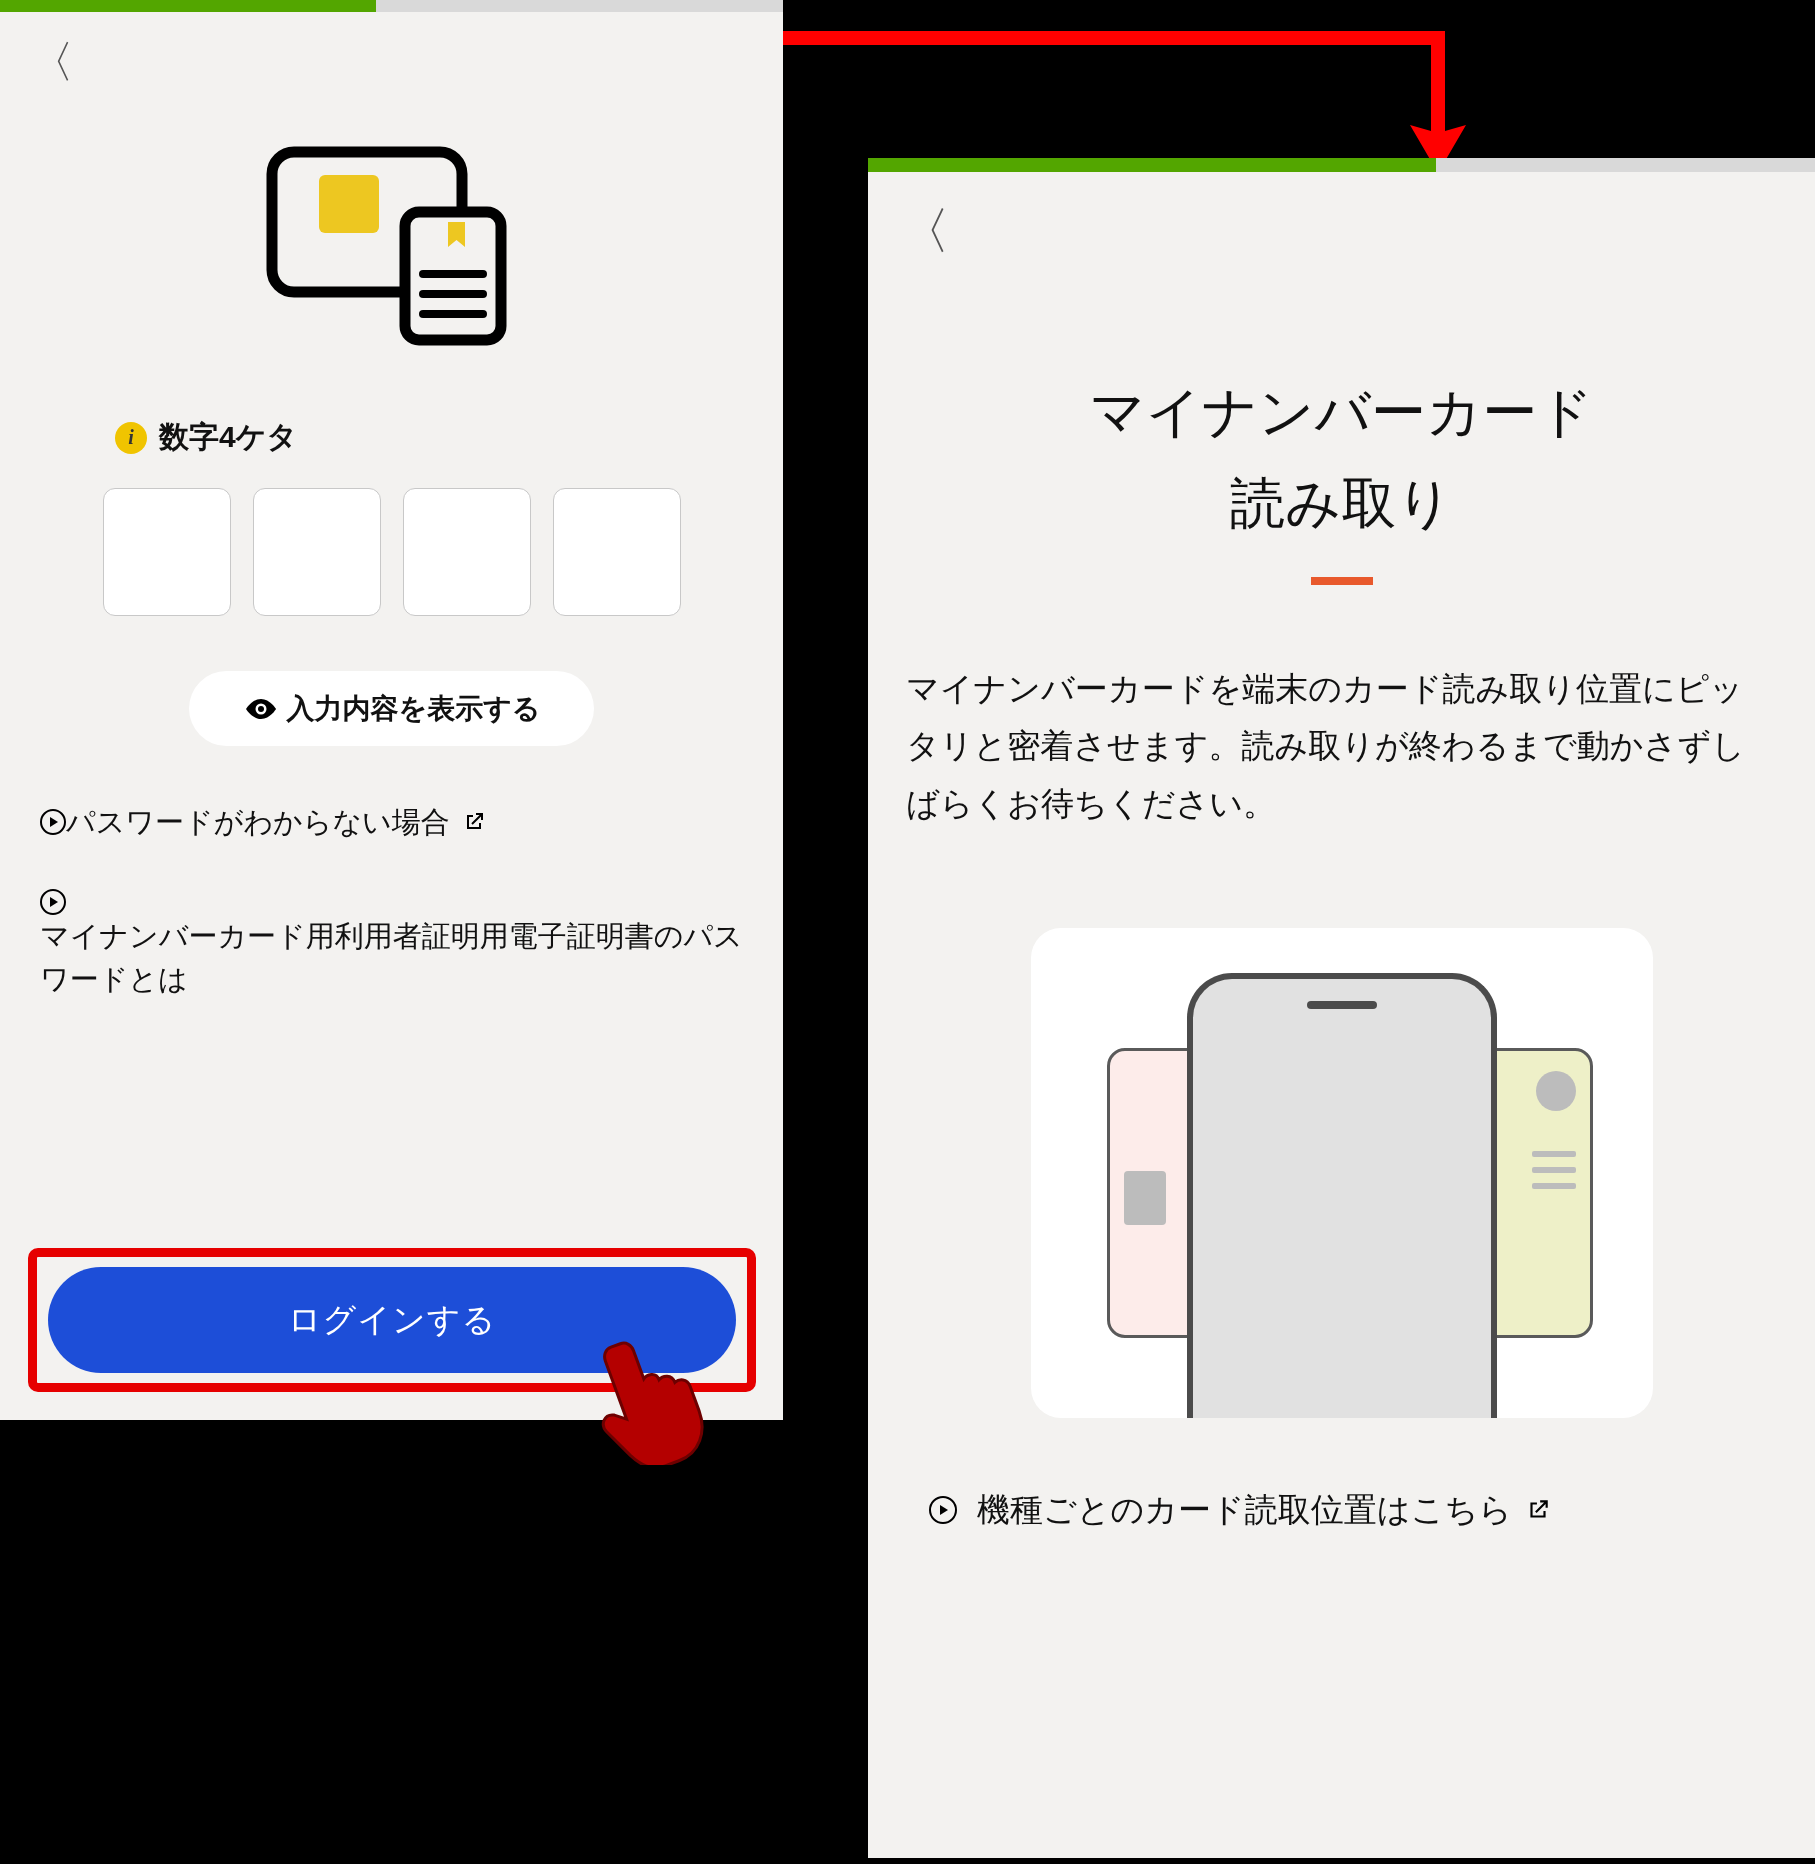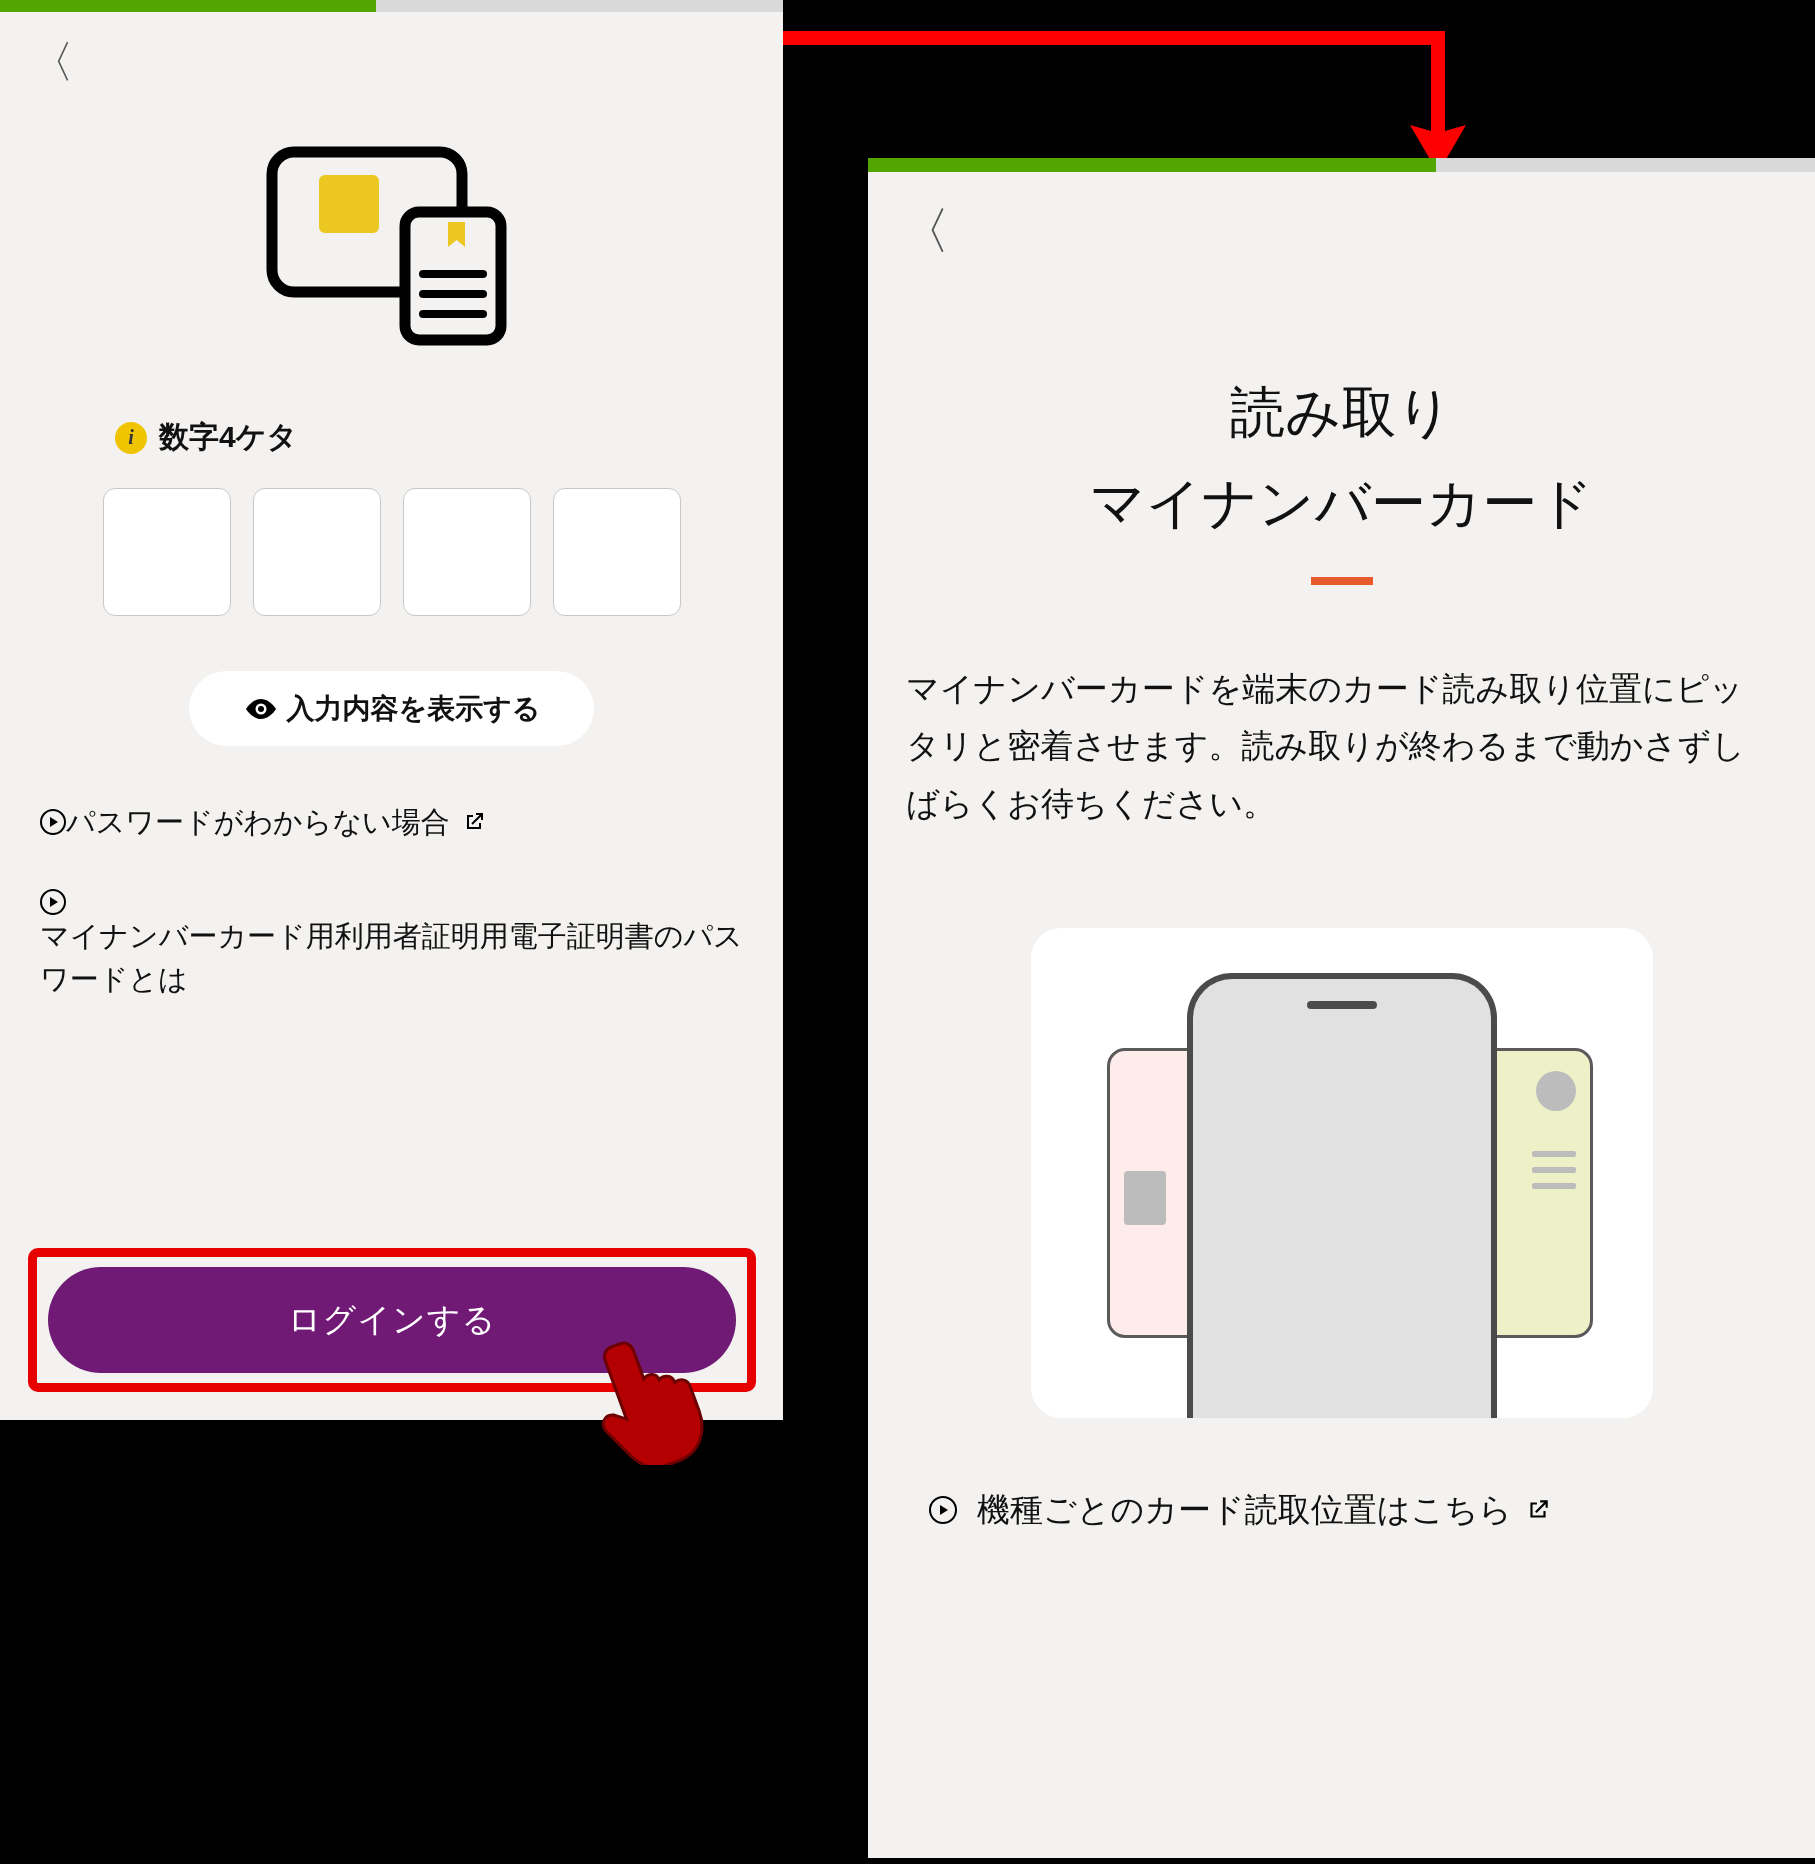--- a/index.html
+++ b/index.html
@@ -149,21 +149,21 @@
     height: 144px;
     border: 9px solid #e60000;
     border-radius: 10px;
     display: flex;
     align-items: center;
     justify-content: center;
   }
   .login-button {
     width: 688px;
     height: 106px;
-    background: #701a75;
+    background: #1d4ed8;
     border-radius: 53px;
     display: flex;
     align-items: center;
     justify-content: center;
     font-size: 33px;
     font-weight: 500;
     color: #fff;
     letter-spacing: 1px;
     cursor: pointer;
   }
@@ -366,22 +366,22 @@
 <svg class="connector-arrow" viewBox="0 0 700 180">
   <path d="M0 20 H655 V120" fill="none" stroke="#ff0000" stroke-width="14"></path>
   <path d="M655 115 l-28 -8 l28 48 l28 -48 z" fill="#ff0000"></path>
 </svg>
 
 <div class="screen-right">
   <div class="progress-bar-right"></div>
   <div class="back-chevron">〈</div>
 
   <div class="right-title">
+    <div>マイナンバーカード</div>
     <div>読み取り</div>
-    <div>マイナンバーカード</div>
   </div>
   <div class="title-underline"></div>
 
   <div class="right-desc">マイナンバーカードを端末のカード読み取り位置にピッタリと密着させます。読み取りが終わるまで動かさずしばらくお待ちください。</div>
 
   <div class="phone-illustration">
     <div class="bg-card left">
       <div class="stripe"></div>
     </div>
     <div class="bg-card right">

